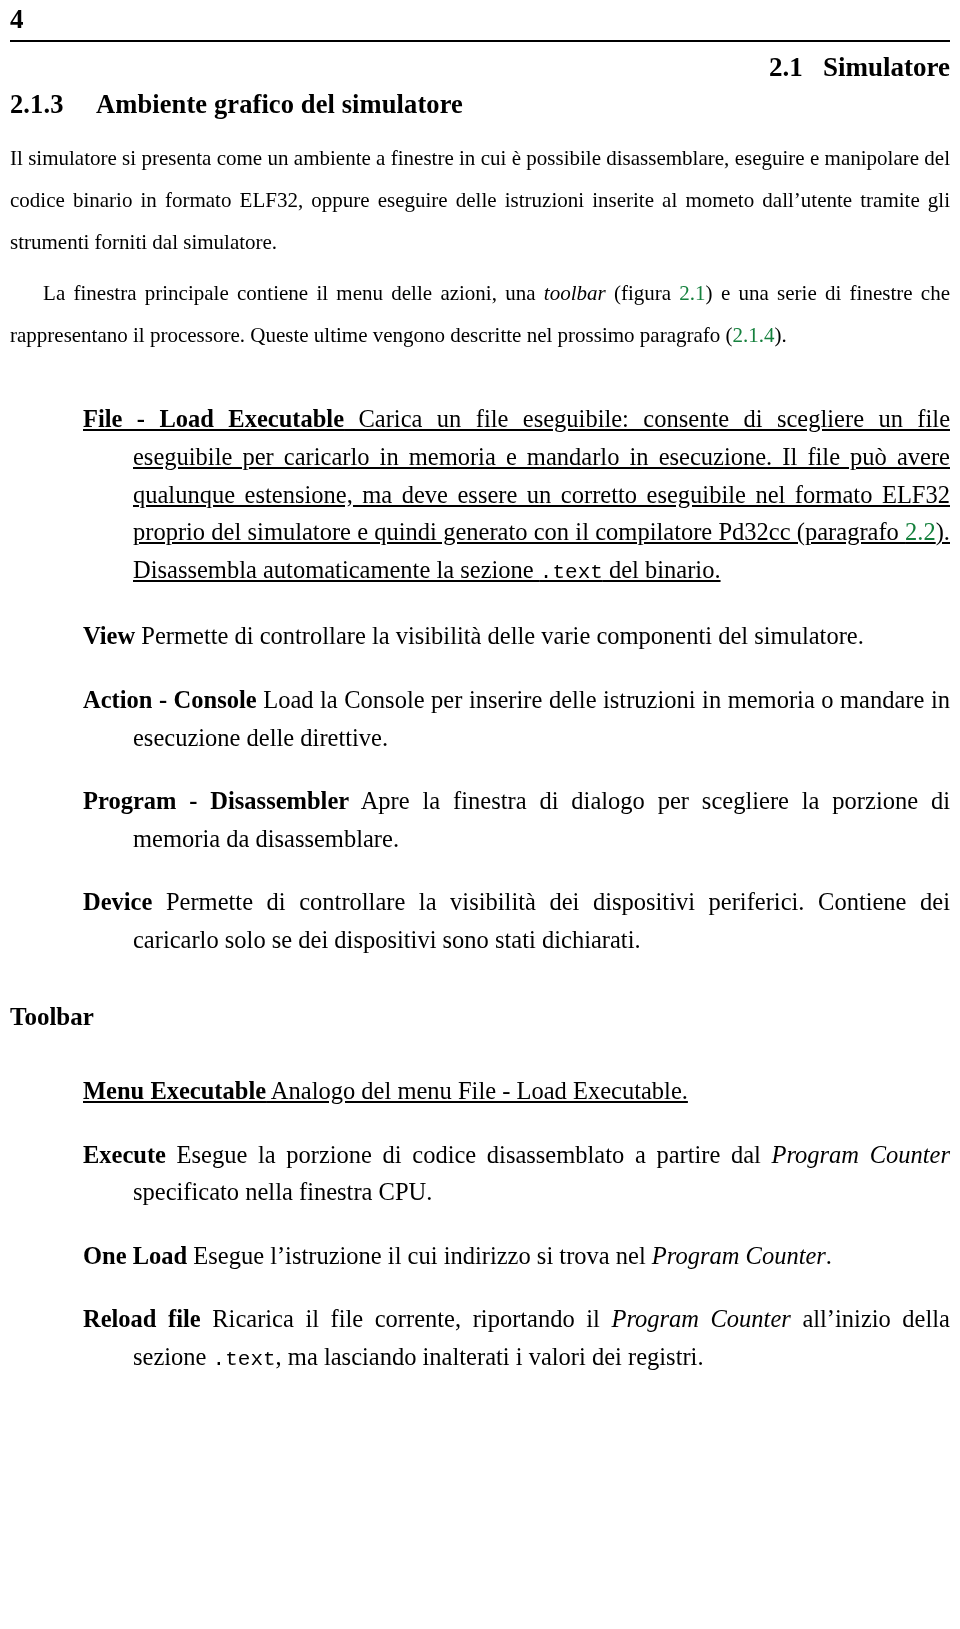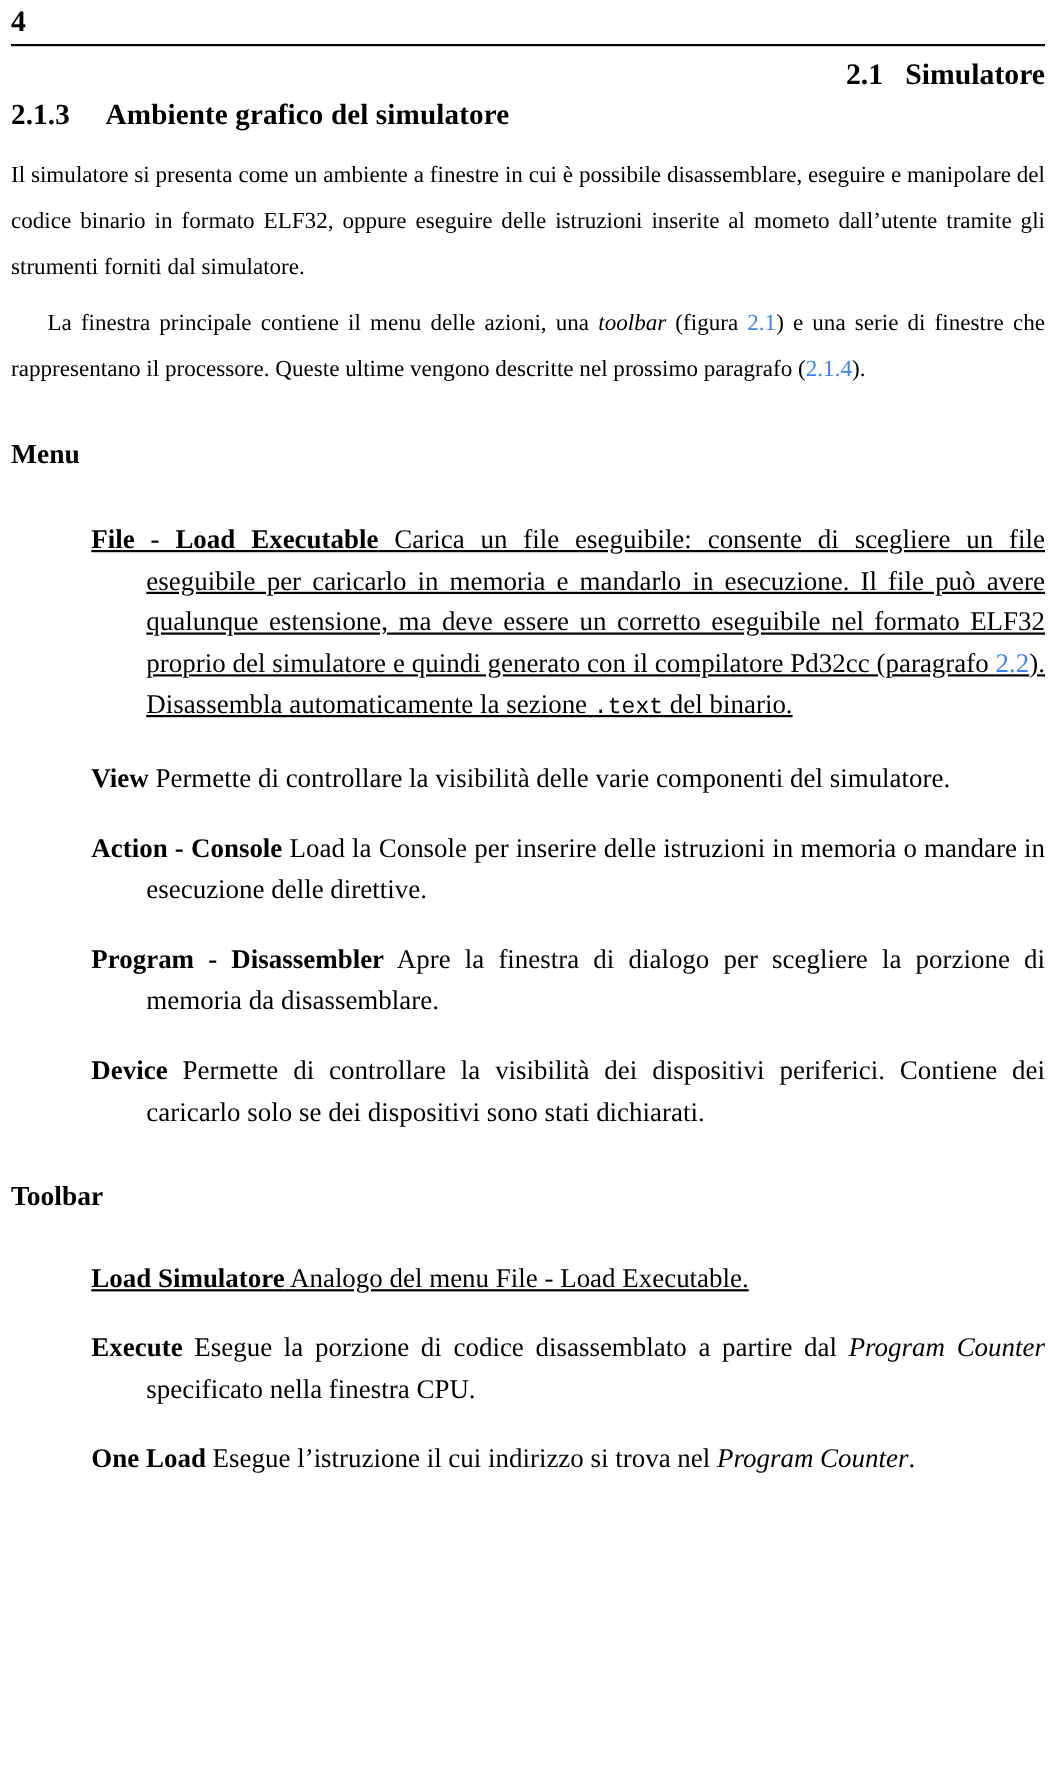--- a/index.html
+++ b/index.html
@@ -104,21 +104,21 @@
   dl.desc .item:first-child { margin-top: 0; text-decoration: underline; }
 
   .term {
     font-weight: bold;
   }
   .it { font-style: italic; }
   .tt {
     font-family: "Liberation Mono", "DejaVu Sans Mono", monospace;
     font-size: 21px;
   }
-  .lnk { color: #3b82f6; }
+  .lnk { color: #15803d; }
 
   .gap-menu  { height: 44px; }
   .gap-tool  { height: 42px; }
 </style>
 </head>
 <body>
 
 <div class="page">
 
   <div class="runhead">
@@ -130,21 +130,20 @@
   <div class="content">
 
     <h2 class="section-heading">
       <span class="num">2.1.3</span><span>Ambiente grafico del simulatore</span>
     </h2>
 
     <p class="para"><span>Il simulatore si presenta come un ambiente a finestre in cui è possibile disassemblare, eseguire e manipolare del codice binario in formato ELF32, oppure eseguire delle istruzioni inserite al mometo dall’utente tramite gli strumenti forniti dal simulatore.</span></p>
 
     <p class="para tight">&nbsp;&nbsp;&nbsp;&nbsp;<span>La finestra principale contiene il menu delle azioni, una </span><span class="it">toolbar</span><span> (figura </span><span class="lnk">2.1</span><span>) e una serie di finestre che rappresentano il processore. Queste ultime vengono descritte nel prossimo paragrafo (</span><span class="lnk">2.1.4</span><span>).</span></p>
 
-    <h3 class="subhead">Menu</h3>
 
     <div class="gap-menu"></div>
 
     <dl class="desc">
 
       <div class="item">
         <span class="term">File - Load Executable</span><span> Carica un file eseguibile: consente di scegliere un file eseguibile per caricarlo in memoria e mandarlo in esecuzione. Il file può avere qualunque estensione, ma deve essere un corretto eseguibile nel formato ELF32 proprio del simulatore e quindi generato con il compilatore Pd32cc (paragrafo </span><span class="lnk">2.2</span><span>). Disassembla automaticamente la sezione </span><span class="tt">.text</span><span> del binario.</span>
       </div>
 
       <div class="item">
@@ -165,28 +164,31 @@
 
     </dl>
 
     <h3 class="subhead">Toolbar</h3>
 
     <div class="gap-tool"></div>
 
     <dl class="desc">
 
       <div class="item">
-        <span class="term">Load Simulatore</span><span> Analogo del menu File - Load Executable.</span>
+        <span class="term">Menu Executable</span><span> Analogo del menu File - Load Executable.</span>
       </div>
 
       <div class="item">
         <span class="term">Execute</span><span> Esegue la porzione di codice disassemblato a partire dal </span><span class="it">Program Counter</span><span> specificato nella finestra CPU.</span>
       </div>
 
       <div class="item">
         <span class="term">One Load</span><span> Esegue l’istruzione il cui indirizzo si trova nel </span><span class="it">Program Counter</span><span>.</span>
       </div>
 
+      <div class="item">
+        <span class="term">Reload file</span><span> Ricarica il file corrente, riportando il </span><span class="it">Program Counter</span><span> all’inizio della sezione </span><span class="tt">.text</span><span>, ma lasciando inalterati i valori dei registri.</span>
+      </div>
 
     </dl>
 
   </div>
 </div>
 
 </body></html>

